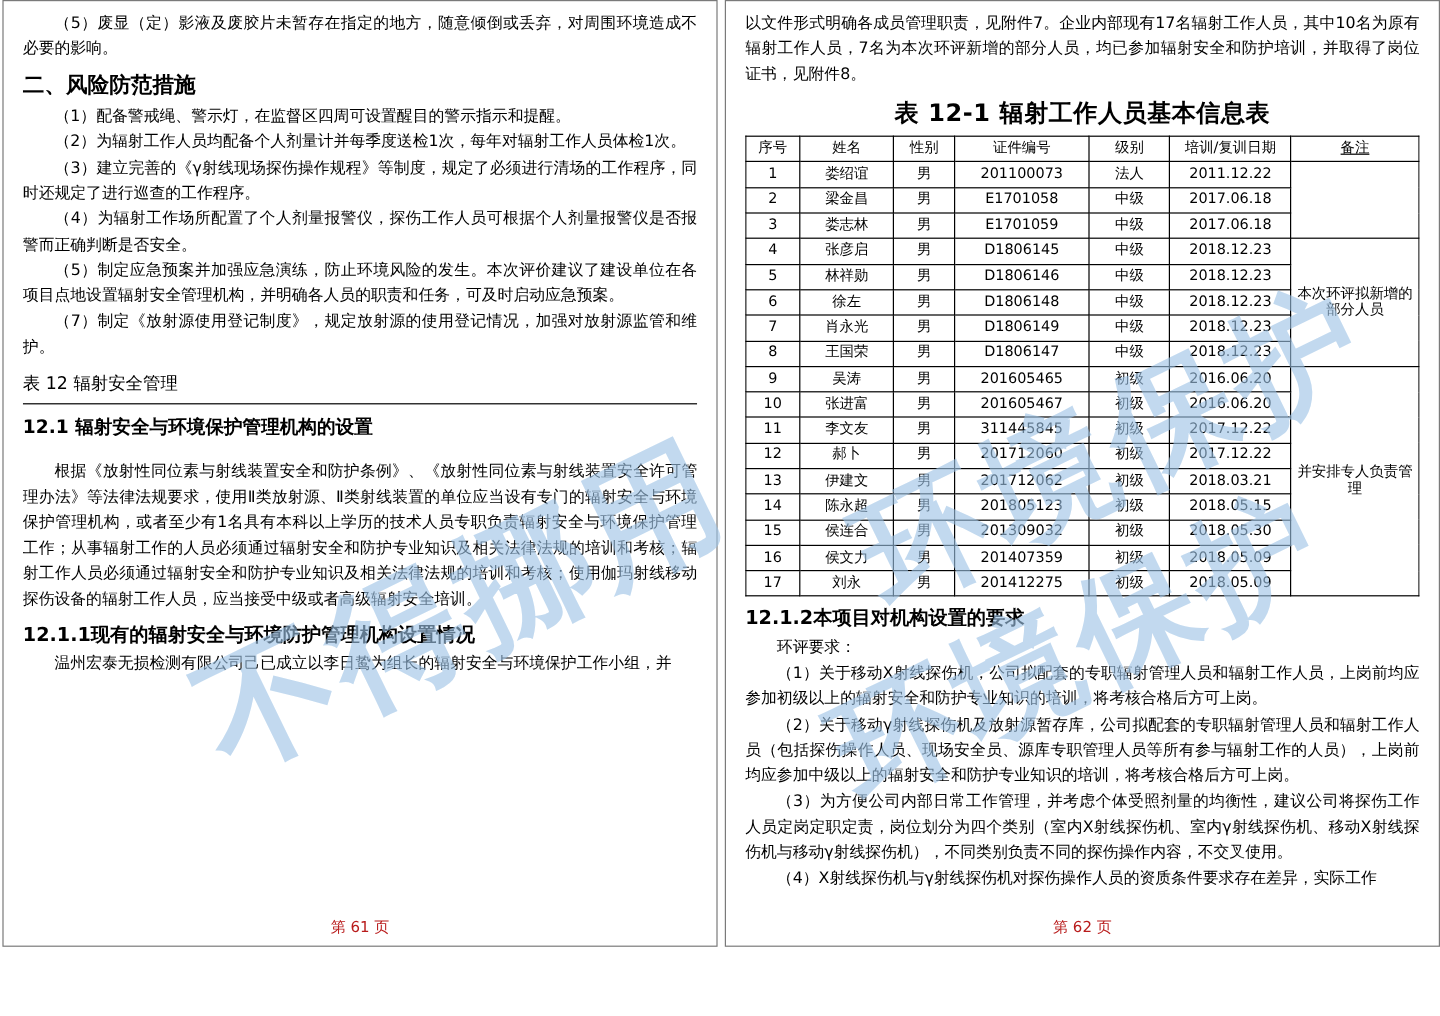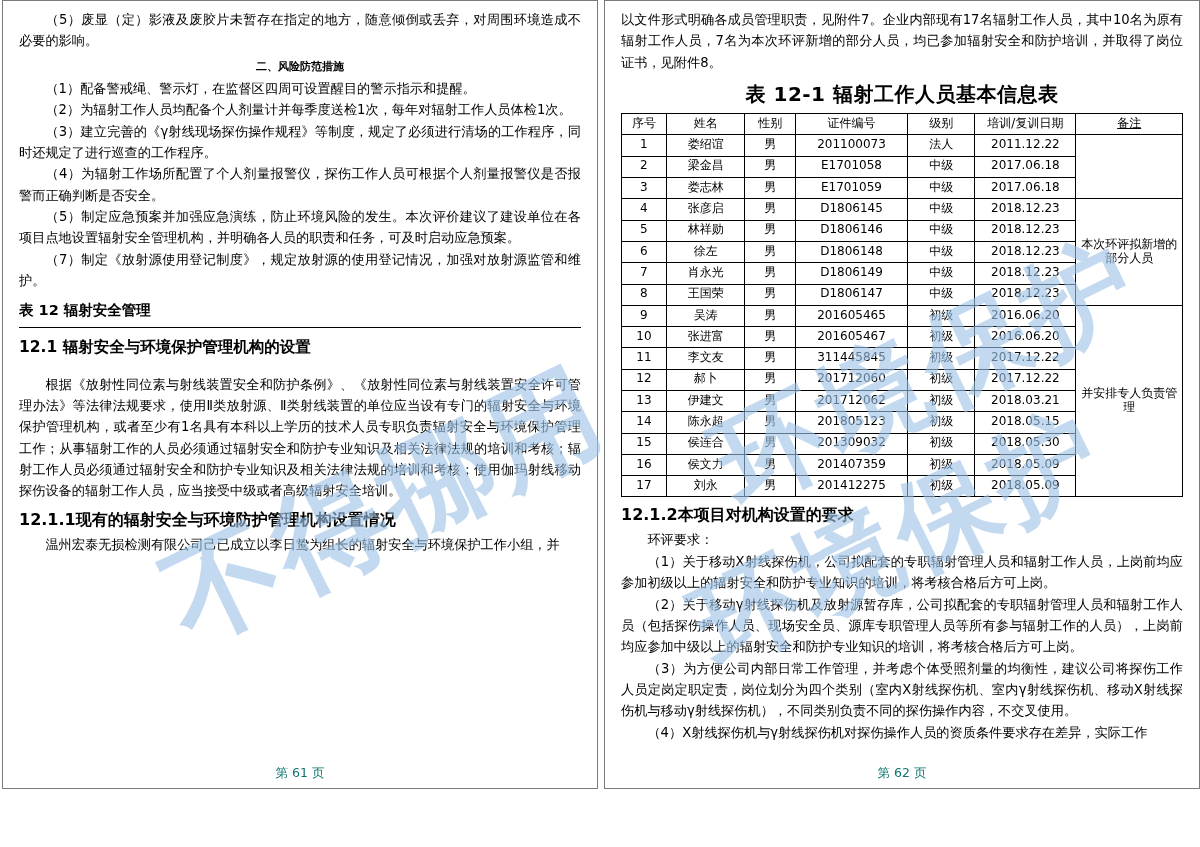--- a/index.html
+++ b/index.html
@@ -36,51 +36,50 @@
     margin: 0;
     font-size: 13.2px;
     line-height: 1.62;
     color: #000;
     text-align: justify;
   }
   .para { margin-bottom: 1px; }
   .indent2 { text-indent: 2em; }
   .sec-head {
     font-weight: bold;
-    font-size: 11px;
+    font-size: 18px;
     margin: 7px 0 4px 0;
     text-indent: 0;
-    text-align: center;
   }
   .sec-head-big {
     font-weight: bold;
     font-size: 15.5px;
     margin: 9px 0 16px 0;
   }
   .sec-head-mid {
-    font-weight: bold;
+    font-weight: normal;
     font-size: 14.5px;
     margin: 9px 0 5px 0;
   }
   .sec-head-sm {
     font-weight: bold;
     font-size: 16px;
     margin: 8px 0 3px 0;
   }
   .rule {
     border: none;
     border-top: 1.2px solid #000;
     margin: 7px 0 6px 0;
   }
   .footer {
     position: absolute;
     bottom: 6px; left: 0; right: 0;
     text-align: center;
     font-size: 12.5px;
-    color: #0f766e;
+    color: #b91c1c;
   }
   
   .tbl-title {
     text-align: center;
     font-weight: bold;
     font-size: 20px;
     margin: 8px 0 5px 0;
     letter-spacing: 0.5px;
   }
   table.rad {

